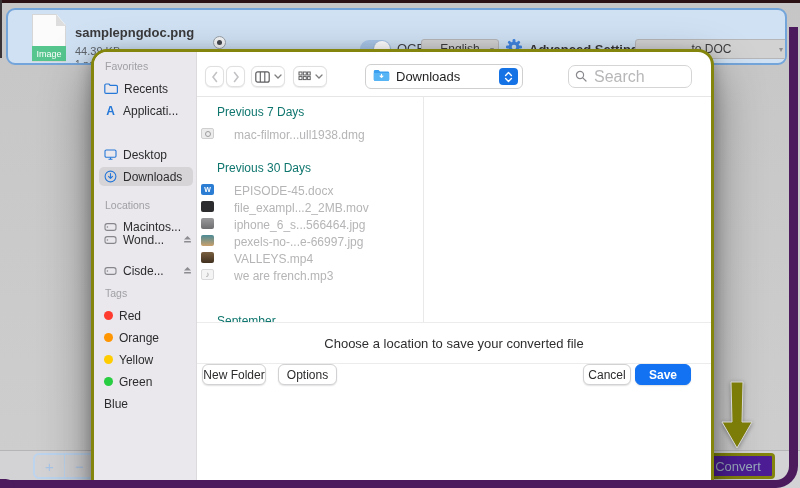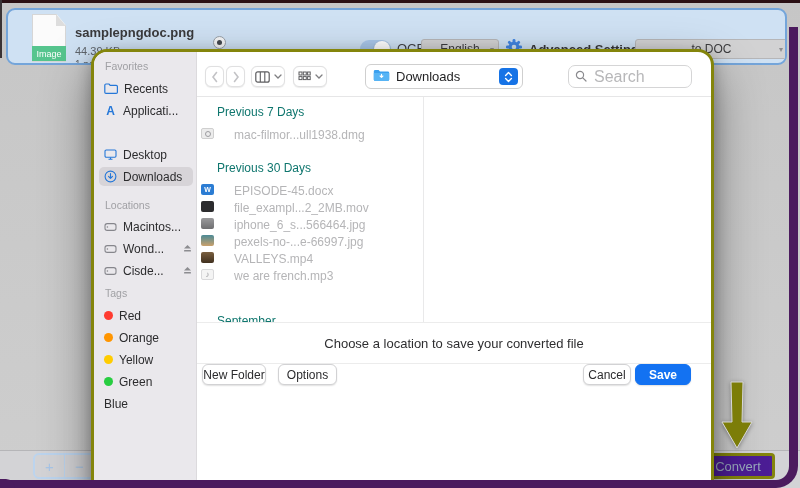--- a/index.html
+++ b/index.html
@@ -204,21 +204,21 @@
       <div class="shead" style="top:147px">Locations</div>
       <div class="srow" style="top:165px">
         <span class="sicon">
             <svg width="13" height="10" viewBox="0 0 13 10">
               <rect x="1" y="1.6" width="11" height="6.8" rx="2.2" fill="none" stroke="#86868c" stroke-width="1.1"></rect>
               <circle cx="3.4" cy="5" r=".8" fill="#86868c"></circle>
             </svg>
           </span>
         <span>Macintos...</span>
       </div>
-      <div class="srow" style="top:187px">
+      <div class="srow" style="top:178px">
         <span class="sicon">
             <svg width="13" height="10" viewBox="0 0 13 10">
               <rect x="1" y="1.6" width="11" height="6.8" rx="2.2" fill="none" stroke="#86868c" stroke-width="1.1"></rect>
               <circle cx="3.4" cy="5" r=".8" fill="#86868c"></circle>
             </svg>
           </span>
         <span>Wond...</span>
         <span class="eject">
             <svg width="9" height="9" viewBox="0 0 9 9">
               <path d="M4.5 1 8 4.6H1z" fill="#8c8c90"></path>

